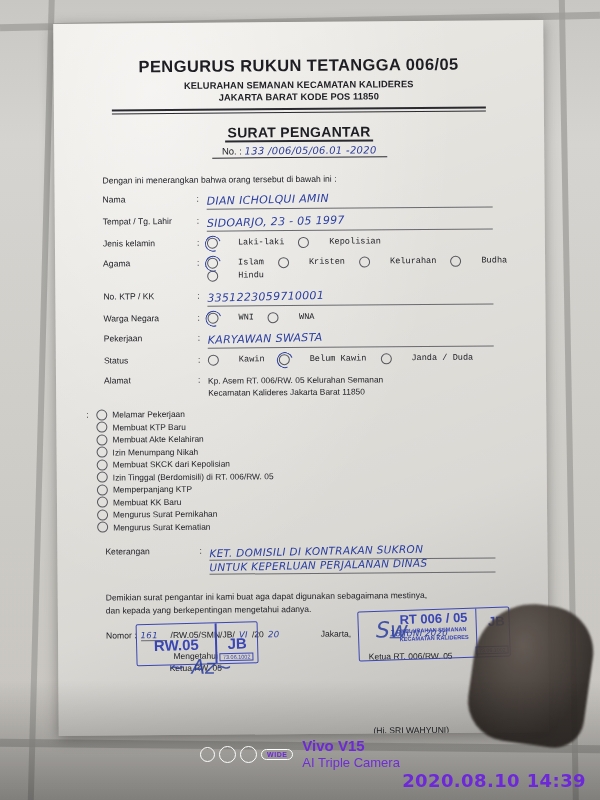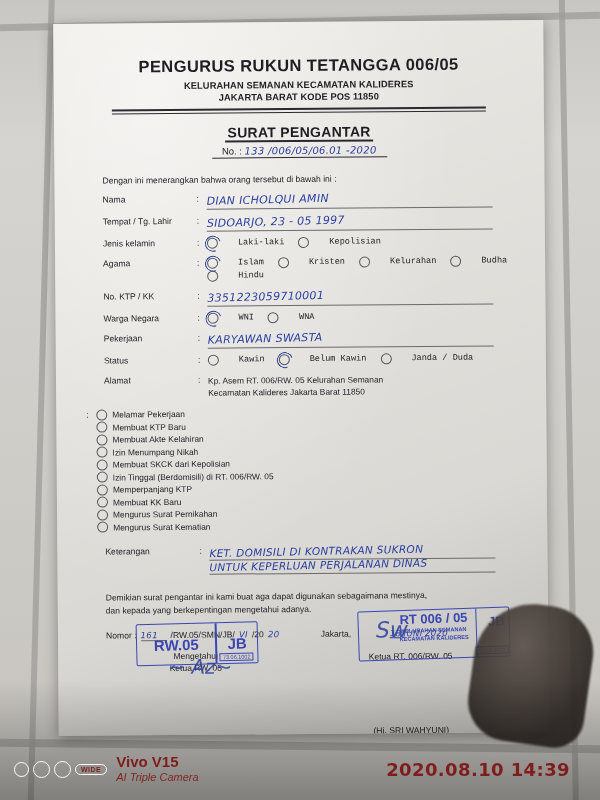--- a/index.html
+++ b/index.html
@@ -163,35 +163,36 @@
     filter:blur(1px);opacity:.92;
   }
   .shadow-b{
     position:absolute;left:0;right:0;bottom:0;height:120px;
     background:linear-gradient(180deg, rgba(0,0,0,0), rgba(0,0,0,.35));
     pointer-events:none;
   }
 
   
   .wm{
-    position:absolute;left:0;right:16px;bottom:0;height:62px;
+    position:absolute;left:0;right:0;bottom:0;height:62px;
     display:flex;align-items:center;padding:0 14px;box-sizing:border-box;
-    color:#7f1d1d;
+    color:#6d28d9;
+    flex-direction:column;
   }
   .wm-left{display:flex;align-items:center;gap:9px;}
   .lens{display:flex;align-items:center;gap:4px;}
   .lens i{display:block;border:1.6px solid #fff;border-radius:50%;}
   .l-a{width:13px;height:13px;}
   .l-b{width:15px;height:15px;}
   .l-c{width:15px;height:15px;}
   .wide{
     border:1.6px solid #fff;border-radius:9px;padding:1px 5px;font-size:7px;font-weight:bold;letter-spacing:.5px;
   }
   .wm-model{font-size:15px;font-weight:bold;line-height:1.1;}
-  .wm-sub{font-size:11px;line-height:1.2;opacity:.95;font-style:italic;}
+  .wm-sub{font-size:13px;line-height:1.2;opacity:.95;}
   .wm-time{margin-left:auto;font-size:18px;font-weight:bold;letter-spacing:.4px;
     font-family:"DejaVu Sans", sans-serif;}
 </style>
 </head>
 <body>
 
 <div class="floor">
   <div class="grout g1"></div>
   <div class="grout g2"></div>
   <div class="grout g3"></div>

